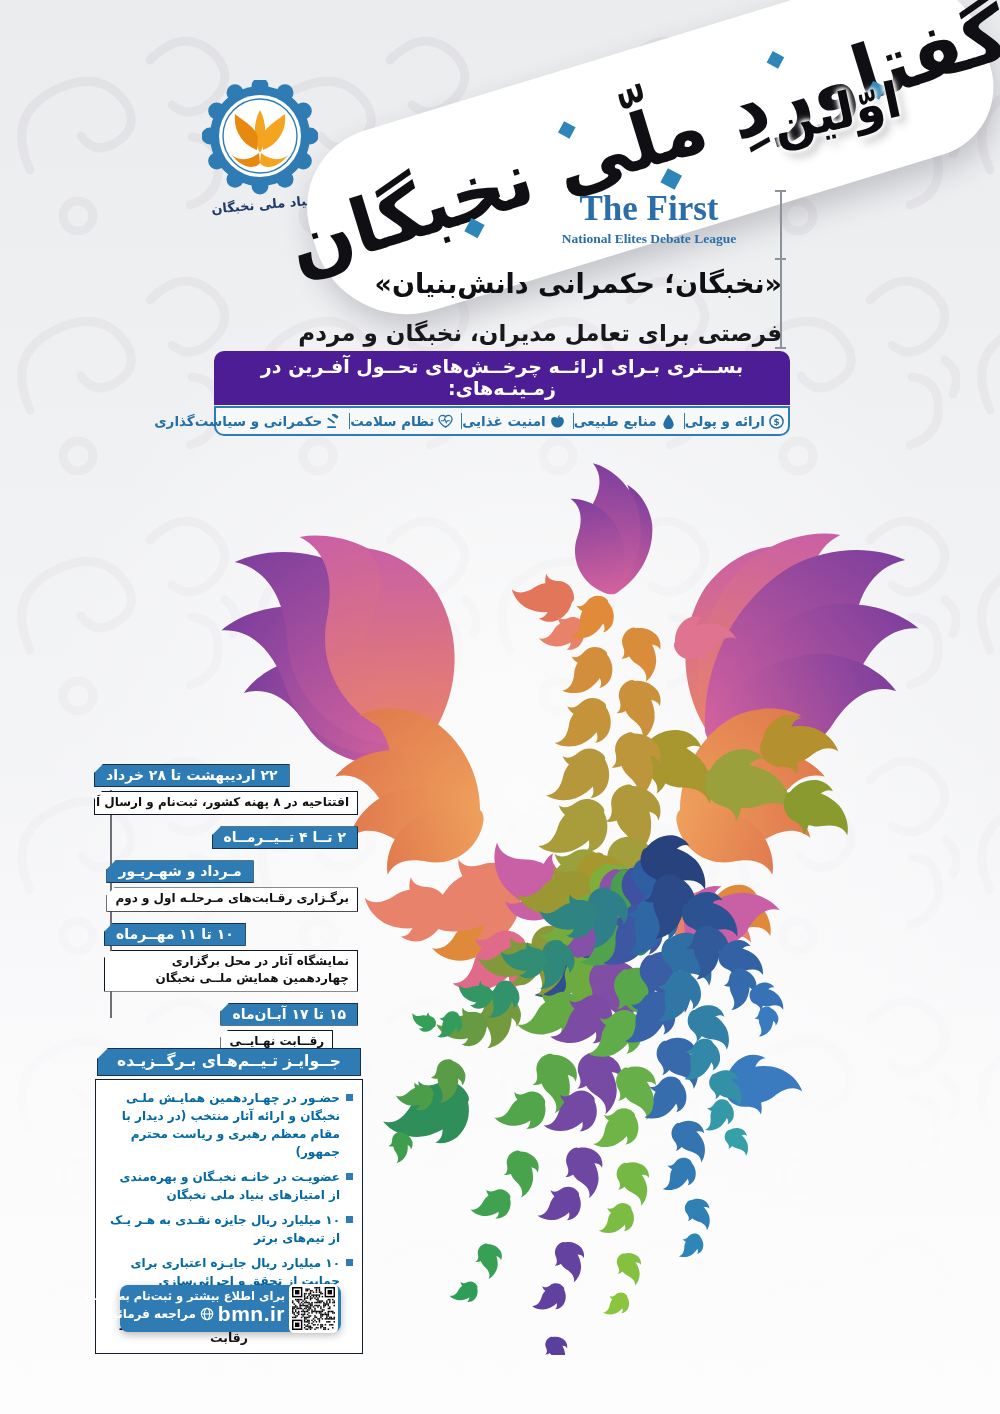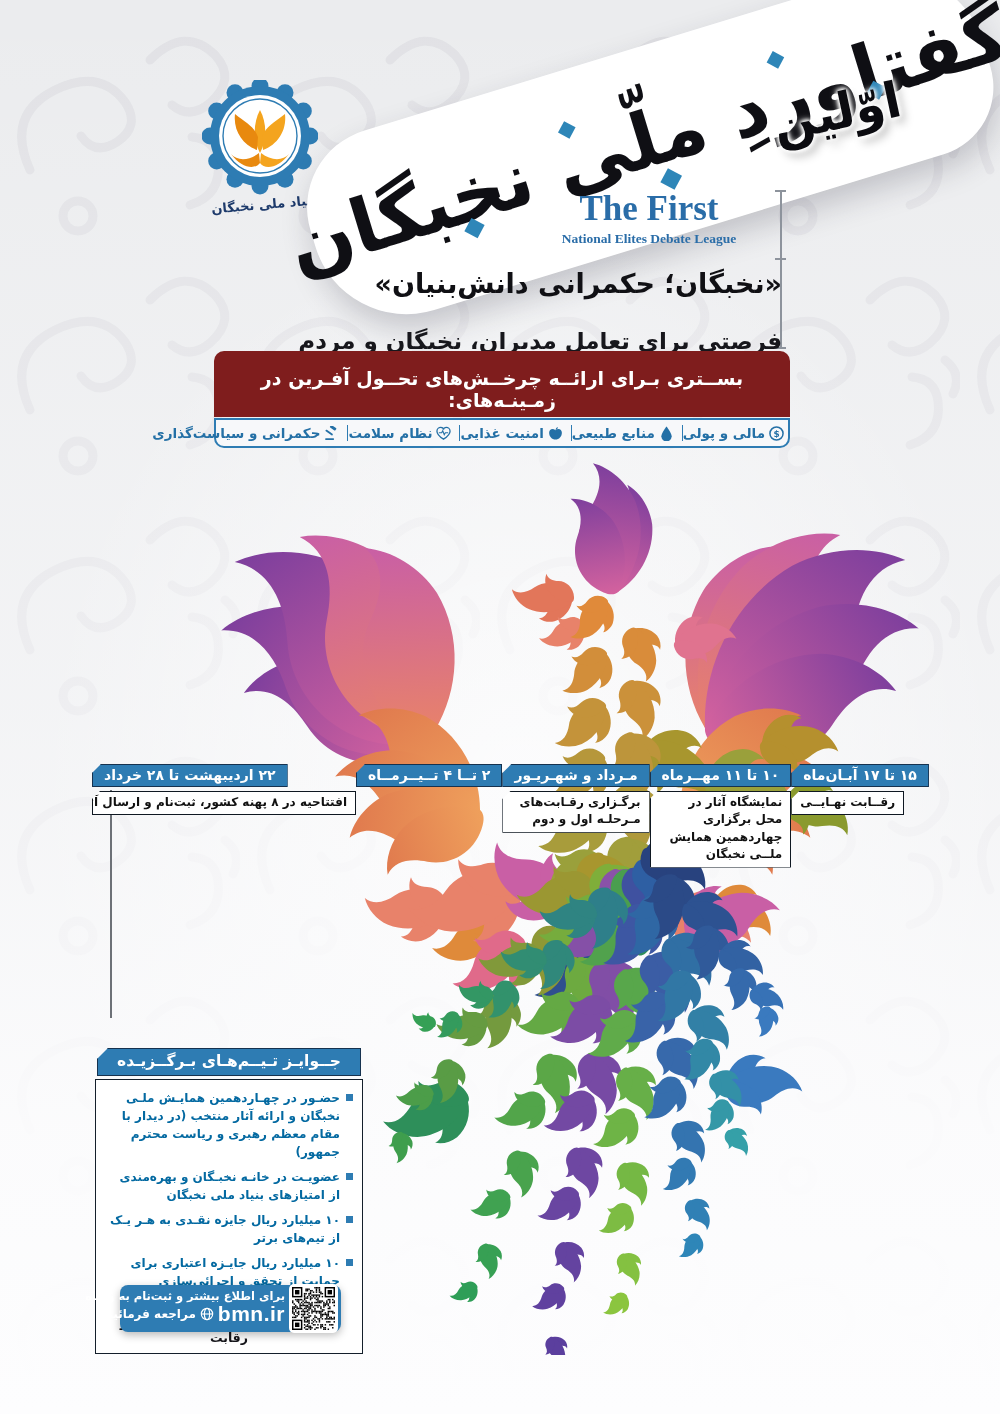--- a/index.html
+++ b/index.html
@@ -30,36 +30,36 @@
 
   .vsep{left:780px;top:192px;height:156px;width:2px;background:#8d939c;}
   .vcap{left:775px;width:11px;height:2px;background:#8d939c;}
 
   .eng{left:520px;top:190px;width:258px;text-align:center;color:#2a6da8;
        font-family:"Liberation Serif",serif;}
   .eng-title{font-size:35px;font-weight:700;line-height:1.1;}
   .eng-sub{font-size:13.5px;font-weight:700;margin-top:2px;}
 
   .quote{right:218px;top:268px;direction:rtl;text-align:right;font-size:27px;font-weight:700;color:#101014;}
-  .subtitle{right:218px;top:328px;direction:rtl;text-align:right;font-size:23px;font-weight:700;color:#17171c;}
+  .subtitle{right:218px;top:320px;direction:rtl;text-align:right;font-size:23px;font-weight:700;color:#17171c;}
 
   
   .fields{left:214px;top:351px;width:576px;}
-  .fields-title{background:#7f1d1d;color:#fff;font-size:19px;font-weight:700;text-align:center;
-                padding:16px 10px 6px;border-radius:10px 10px 0 0;direction:rtl;}
+  .fields-title{background:#4c1d95;color:#fff;font-size:19px;font-weight:700;text-align:center;
+                padding:4px 10px 6px;border-radius:10px 10px 0 0;direction:rtl;}
   .fields-list{display:flex;direction:rtl;justify-content:space-evenly;align-items:center;
                background:#f7f8fa;border:2px solid #2e7cb3;border-radius:0 0 10px 10px;
                padding:5px 4px;margin-top:1px;}
   .field-item{display:flex;align-items:center;gap:4px;color:#2470a6;font-weight:700;font-size:13.5px;
               direction:rtl;white-space:nowrap;}
   .field-item + .field-item{border-right:1.5px solid #2e7cb3;padding-right:8px;margin-right:0;}
   .f-icon svg{width:15px;height:15px;}
 
   
-  .timeline{left:92px;top:764px;width:266px;display:flex;flex-direction:row;align-items:flex-start;direction:ltr;}
+  .timeline{left:92px;top:764px;width:266px;display:flex;flex-direction:column;align-items:flex-end;direction:ltr;}
   .tl-item{margin-bottom:11px;display:flex;flex-direction:column;align-items:flex-start;}
   .tl-date{background:#2e7cb3;color:#fff;font-size:14px;font-weight:700;padding:2px 11px 3px;
            border:1px solid #16324f;clip-path:polygon(9px 0,100% 0,100% 100%,0 100%,0 9px);
            direction:rtl;white-space:nowrap;}
   .tl-desc{background:#fff;border:1.5px solid #0f1822;font-size:12px;font-weight:700;color:#111;
            padding:2px 8px 3px;margin-top:4px;line-height:1.45;direction:rtl;text-align:right;
            clip-path:polygon(8px 0,100% 0,100% 100%,0 100%,0 8px);max-width:246px;}
   .tl-item:nth-child(1) .tl-desc,.tl-item:nth-child(2) .tl-desc{white-space:nowrap;}
   .tl-conn{left:110px;top:790px;width:1.5px;height:228px;background:#6d7177;}
 
@@ -328,21 +328,21 @@
   <div class="abs fields">
     <div class="fields-title">بســتری بـرای ارائــه چرخــش‌های تحــول آفـرین در زمـینـه‌های:</div>
     <div class="fields-list">
       <div class="field-item">
         <span class="f-icon">
           <svg viewBox="0 0 16 16">
               <circle cx="8" cy="8" r="7" fill="none" stroke="#2470a6" stroke-width="1.6"></circle>
           <text x="8" y="11.5" text-anchor="middle" font-size="9.5" font-weight="bold" fill="#2470a6" font-family="DejaVu Sans">$</text>
             </svg>
         </span>
-        <span>مالی و پولی</span>
+        <span>ارائه و پولی</span>
       </div>
       <div class="field-item">
         <span class="f-icon">
           <svg viewBox="0 0 16 16">
               <path d="M8 0.5 C8 0.5 2.5 7.5 2.5 11 a5.5 5.5 0 0 0 11 0 C13.5 7.5 8 0.5 8 0.5 Z" fill="#2470a6"></path>
             </svg>
         </span>
         <span>منابع طبیعی</span>
       </div>
       <div class="field-item">

